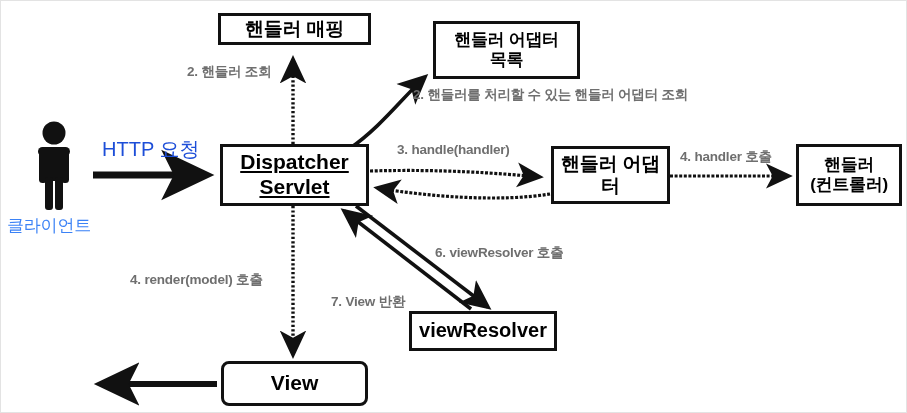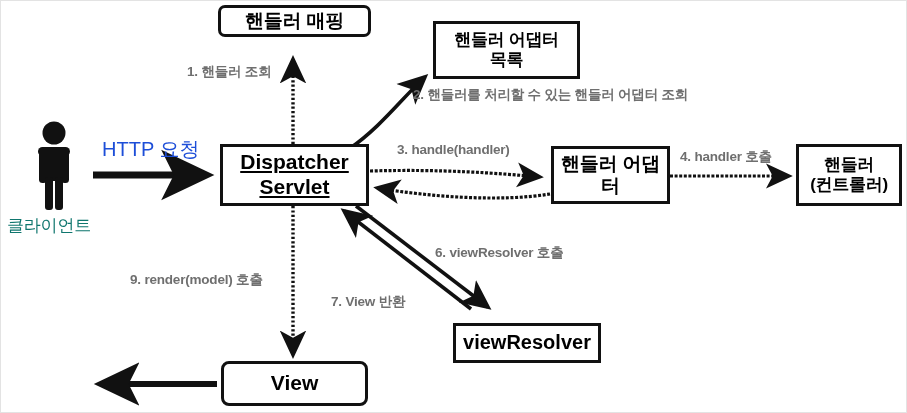--- a/index.html
+++ b/index.html
@@ -53,21 +53,21 @@
     letter-spacing: -0.2px;
     white-space: nowrap;
   }
   .label.flow {
     color: #1d4ed8;
     font-weight: 400;
     font-size: 20px;
     letter-spacing: 0px;
   }
   .label.actor {
-    color: #0f766e;
+    color: #3b82f6;
     font-weight: 400;
     font-size: 17px;
   }
   .actor-figure {
     position: absolute;
   }
 </style>
 </head>
 <body>
 
@@ -108,48 +108,48 @@
     <circle cx="27" cy="12" r="11.5" fill="#111111"></circle>
     <rect x="11" y="26" width="32" height="9" rx="4.5" fill="#111111"></rect>
     <rect x="12" y="28" width="8" height="34" rx="3.5" fill="#111111"></rect>
     <rect x="34" y="28" width="8" height="34" rx="3.5" fill="#111111"></rect>
     <rect x="17" y="28" width="20" height="32" fill="#111111"></rect>
     <rect x="18" y="56" width="8" height="33" rx="3" fill="#111111"></rect>
     <rect x="28" y="56" width="8" height="33" rx="3" fill="#111111"></rect>
   </svg>
   <div class="label actor" style="left:6px; top:213px;">클라이언트</div>
 
-  <div class="node kr" style="left:217px; top:4px; width:153px; height:32px;border-radius:7px;">핸들러 매핑</div>
+  <div class="node kr" style="left:217px; top:12px; width:153px; height:32px;">핸들러 매핑</div>
 
   <div class="node small-kr" style="left:432px; top:20px; width:147px; height:58px;">핸들러 어댑터
 목록</div>
 
   <div class="node en" style="left:219px; top:143px; width:149px; height:62px;text-decoration:underline;">Dispatcher
 Servlet</div>
 
   <div class="node kr" style="left:550px; top:145px; width:119px; height:58px;">핸들러 어댑터</div>
 
   <div class="node small-kr" style="left:795px; top:143px; width:106px; height:62px;">핸들러
 (컨트롤러)</div>
 
-  <div class="node en" style="left:452px; top:310px; width:148px; height:40px; font-size:20px;margin-top:12px;">viewResolver</div>
+  <div class="node en" style="left:408px; top:310px; width:148px; height:40px; font-size:20px;">viewResolver</div>
 
   <div class="node en" style="left:220px; top:360px; width:147px; height:45px;border-radius:8px;">View</div>
 
   <div class="label flow" style="left:101px; top:135px;">HTTP 요청</div>
 
 
-  <div class="label" style="left:186px; top:62px;">1. 핸들러 조회</div>
+  <div class="label" style="left:186px; top:62px;">2. 핸들러 조회</div>
 
   <div class="label" style="left:412px; top:85px;">2. 핸들러를 처리할 수 있는 핸들러 어댑터 조회</div>
 
   <div class="label" style="left:396px; top:141px;">3. handle(handler)</div>
 
   <div class="label" style="left:679px; top:147px;">4. handler 호출</div>
 
 
   <div class="label" style="left:434px; top:243px;">6. viewResolver 호출</div>
 
   <div class="label" style="left:330px; top:292px;">7. View 반환</div>
 
-  <div class="label" style="left:129px; top:270px;">9. render(model) 호출</div>
+  <div class="label" style="left:129px; top:270px;">4. render(model) 호출</div>
 
 </div>
 
 </body></html>

